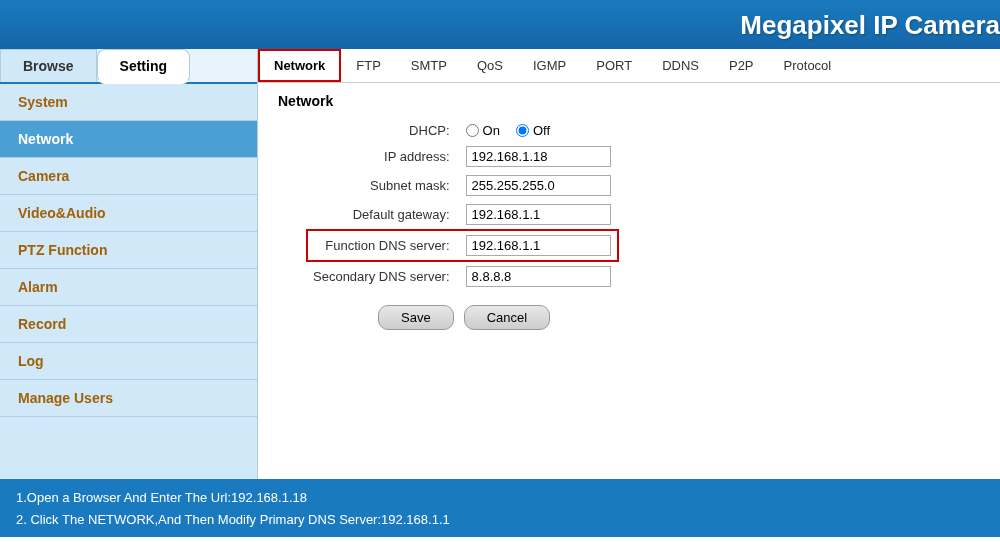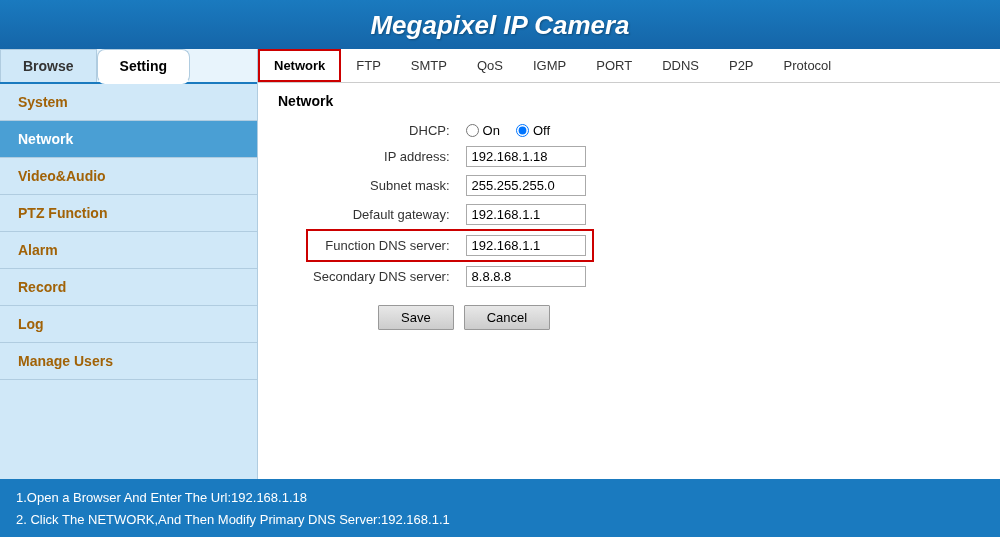--- a/index.html
+++ b/index.html
@@ -8,22 +8,22 @@
     
     #header {
       background: linear-gradient(180deg, #1a7abf 0%, #1565a8 100%);
       text-align: center;
       padding: 10px 0 8px 0;
     }
     #header h1 {
       color: #fff;
       font-size: 26px;
       font-weight: bold;
-      font-style: italic;
       text-shadow: 1px 1px 2px rgba(0,0,0,0.3);
+      text-align: right;
     }
 
     
     #sidebar {
       width: 258px;
       background: #d0e8f8;
       border-right: 1px solid #b0cce0;
       flex-shrink: 0;
     }
 
@@ -121,21 +121,21 @@
       text-align: right;
       color: #333;
       font-size: 13px;
       white-space: nowrap;
       padding-right: 10px;
     }
     .form-table .value-cell {
       font-size: 13px;
     }
     .form-table input[type="text"] {
-      width: 120px;
+      width: 145px;
       padding: 2px 5px;
       border: 1px solid #aaa;
       font-size: 13px;
     }
 
     .radio-group {
       display: flex;
       align-items: flex-end;
       gap: 16px;
     }
@@ -164,21 +164,21 @@
       margin-left: 100px;
       display: flex;
       gap: 10px;
     }
     .btn {
       padding: 4px 22px;
       font-size: 13px;
       cursor: pointer;
       background: linear-gradient(180deg, #e8e8e8, #cccccc);
       border: 1px solid #999;
-      border-radius: 1px;
+      border-radius: 10px;
     }
 
     
     #footer {
       background: #1a7abf;
       color: #fff;
       padding: 8px 16px;
       font-size: 13px;
       line-height: 1.7;
       height: 58px;
@@ -195,20 +195,21 @@
 
   <div id="sidebar">
 
     <div class="tab-row">
       <div class="tab-btn">Browse</div>
       <div class="tab-btn active">Setting</div>
     </div>
 
     <div class="sidebar-item">System</div>
     <div class="sidebar-item active">Network</div>
+    <div class="sidebar-item">Camera</div>
     <div class="sidebar-item">Video&amp;Audio</div>
     <div class="sidebar-item">PTZ Function</div>
     <div class="sidebar-item">Alarm</div>
     <div class="sidebar-item">Record</div>
     <div class="sidebar-item">Log</div>
     <div class="sidebar-item">Manage Users</div>
   </div>
 
   <div id="content">
 

